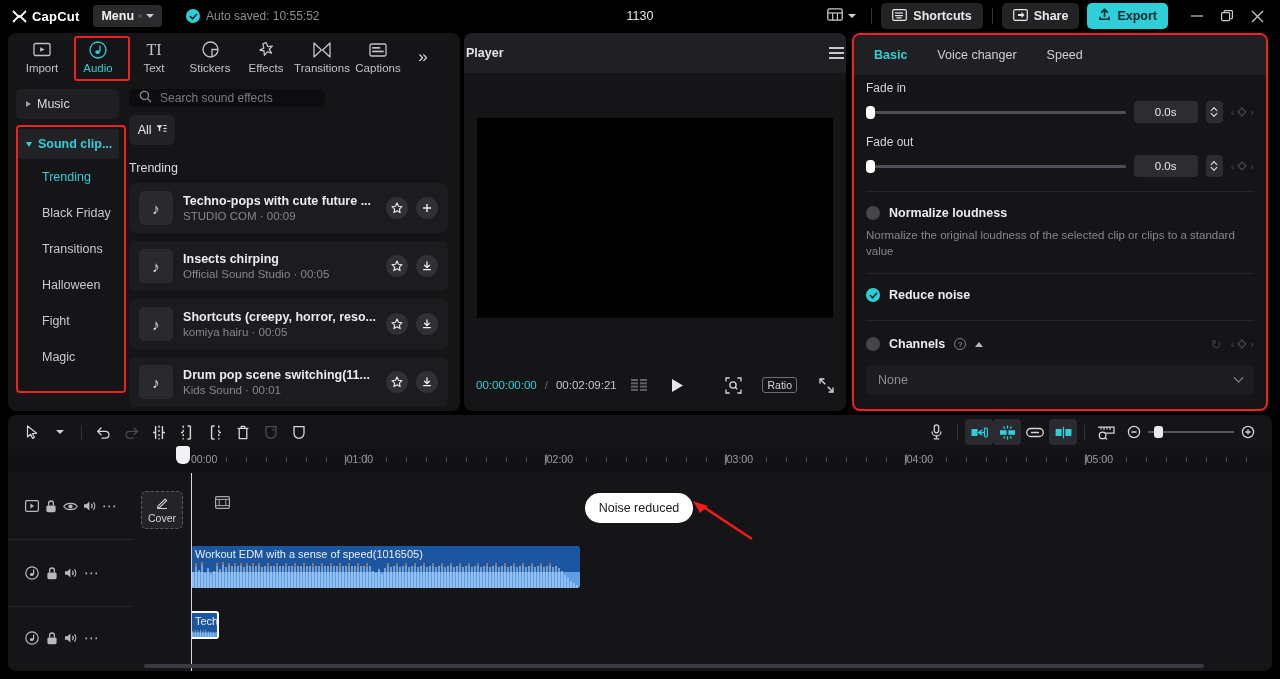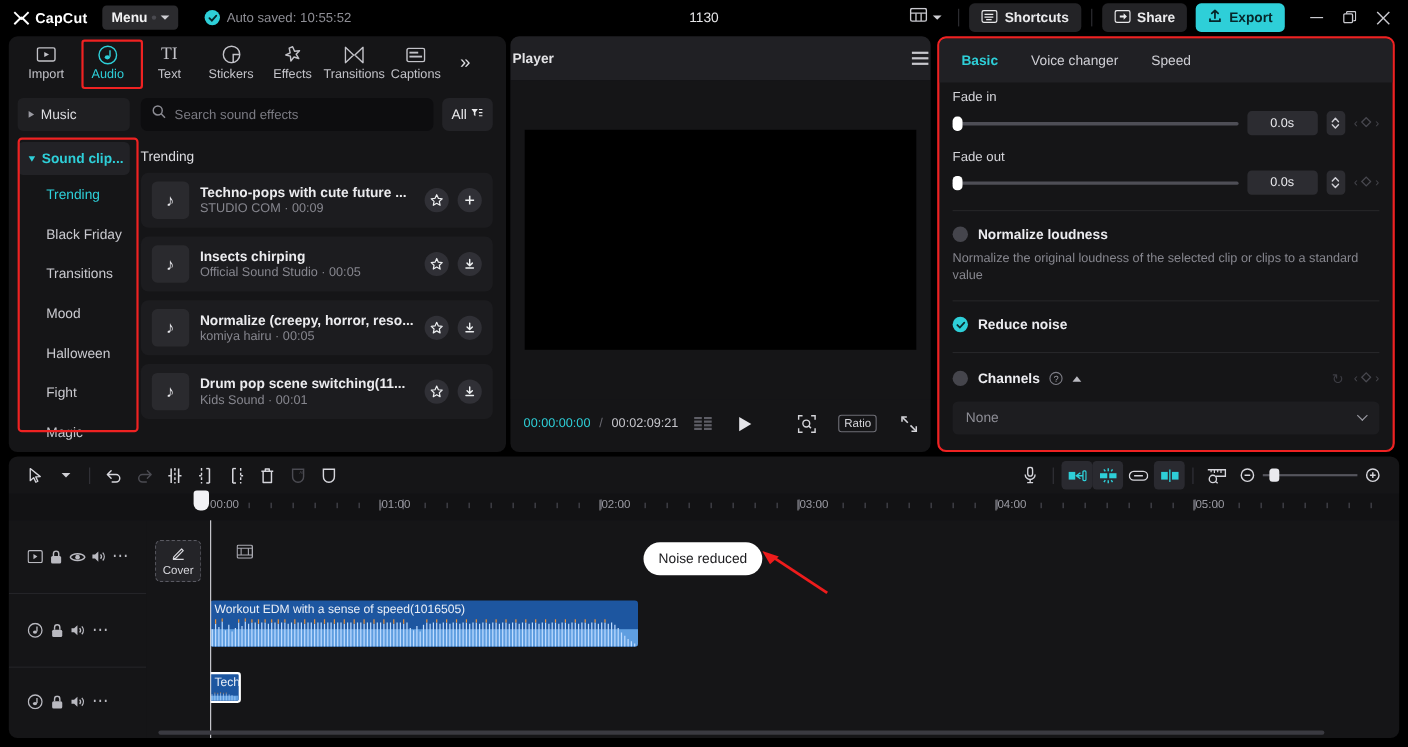--- a/index.html
+++ b/index.html
@@ -99,21 +99,21 @@
     height: 36px; display: flex; align-items: center; padding-left: 26px;
     font-size: 12.5px; color: #c9c9cf; cursor: pointer;
   }
   .cat-item.active { color: #2ecfd8; }
   .cat-hl {
     position: absolute; left: 8px; top: 44px; width: 110px; height: 268px;
     border: 2px solid #ef2222; border-radius: 4px; pointer-events: none;
   }
 
   .list-col { flex: 1; padding: 8px 12px 0 10px; position: relative; }
-  .search-row { display: flex; align-items: flex-start; gap: 8px; }
+  .search-row { display: flex; align-items: flex-start; gap: 8px; flex-direction: column; }
   .searchbox {
     flex: 1; height: 30px; border-radius: 6px; background: #0d0d0f;
     display: flex; align-items: center; gap: 8px; padding: 0 10px;
   }
   .searchbox input {
     flex: 1; background: transparent; border: none; outline: none;
     font-family: "Liberation Sans", sans-serif; font-size: 12px; color: #d0d0d4;
   }
   .searchbox input::placeholder { color: #7b7b83; }
   .all-btn {
@@ -457,23 +457,20 @@
         <div class="cat-item active">
             <span>Trending</span>
           </div>
         <div class="cat-item">
             <span>Black Friday</span>
           </div>
         <div class="cat-item">
             <span>Transitions</span>
           </div>
         <div class="cat-item">
-            <span>Mood</span>
-          </div>
-        <div class="cat-item">
             <span>Halloween</span>
           </div>
         <div class="cat-item">
             <span>Fight</span>
           </div>
         <div class="cat-item">
             <span>Magic</span>
           </div>
         <div class="cat-hl"></div>
       </div>
@@ -542,21 +539,21 @@
                   <path d="M6 1.8 L6 7.3 M3.6 5.2 L6 7.6 L8.4 5.2" stroke="#eceef0" stroke-width="1.3" fill="none" stroke-linecap="round" stroke-linejoin="round"></path>
                   <line x1="2.6" y1="9.6" x2="9.4" y2="9.6" stroke="#eceef0" stroke-width="1.3" stroke-linecap="round"></line>
                 </svg>
             </div>
           </div>
         </div>
 
         <div class="snd-item">
           <div class="snd-thumb">♪</div>
           <div class="snd-meta">
-            <div class="snd-name">Normalize (creepy, horror, reso...</div>
+            <div class="snd-name">Shortcuts (creepy, horror, reso...</div>
             <div class="snd-sub">komiya hairu · 00:05</div>
           </div>
           <div class="snd-act">
             <div class="circ-btn">
               <svg width="12" height="12" viewBox="0 0 12 12">
                   <path d="M6 1 L7.5 4.3 L11 4.7 L8.4 7.1 L9.1 10.6 L6 8.8 L2.9 10.6 L3.6 7.1 L1 4.7 L4.5 4.3 Z" stroke="#eceef0" stroke-width="1.1" fill="none" stroke-linejoin="round"></path>
                 </svg>
             </div>
             <div class="circ-btn">
               <svg width="12" height="12" viewBox="0 0 12 12">

